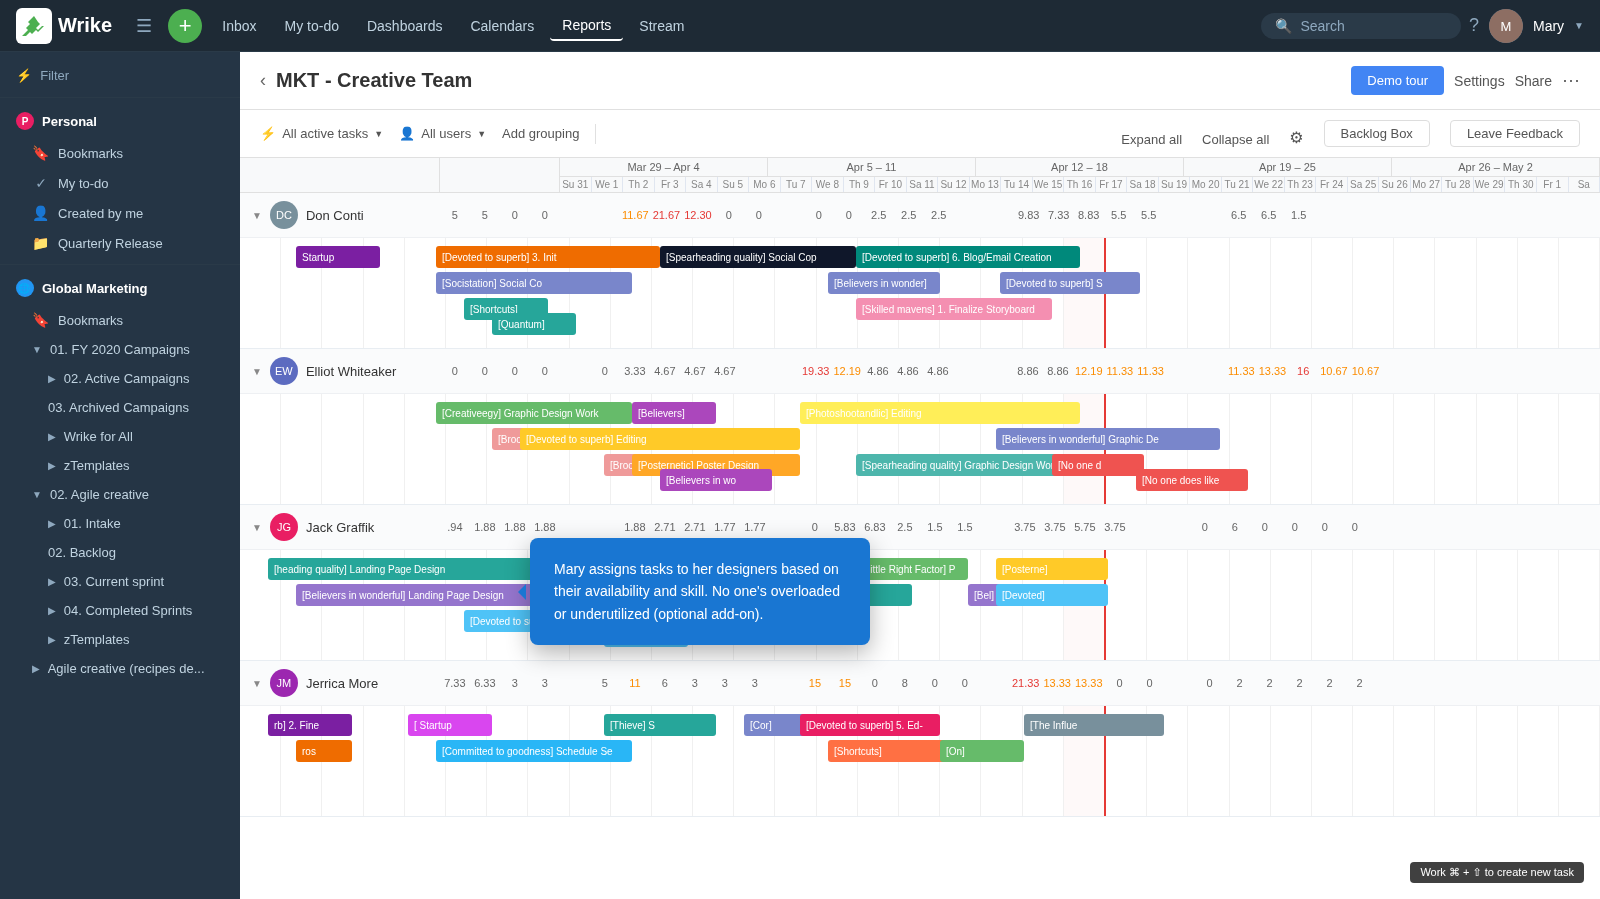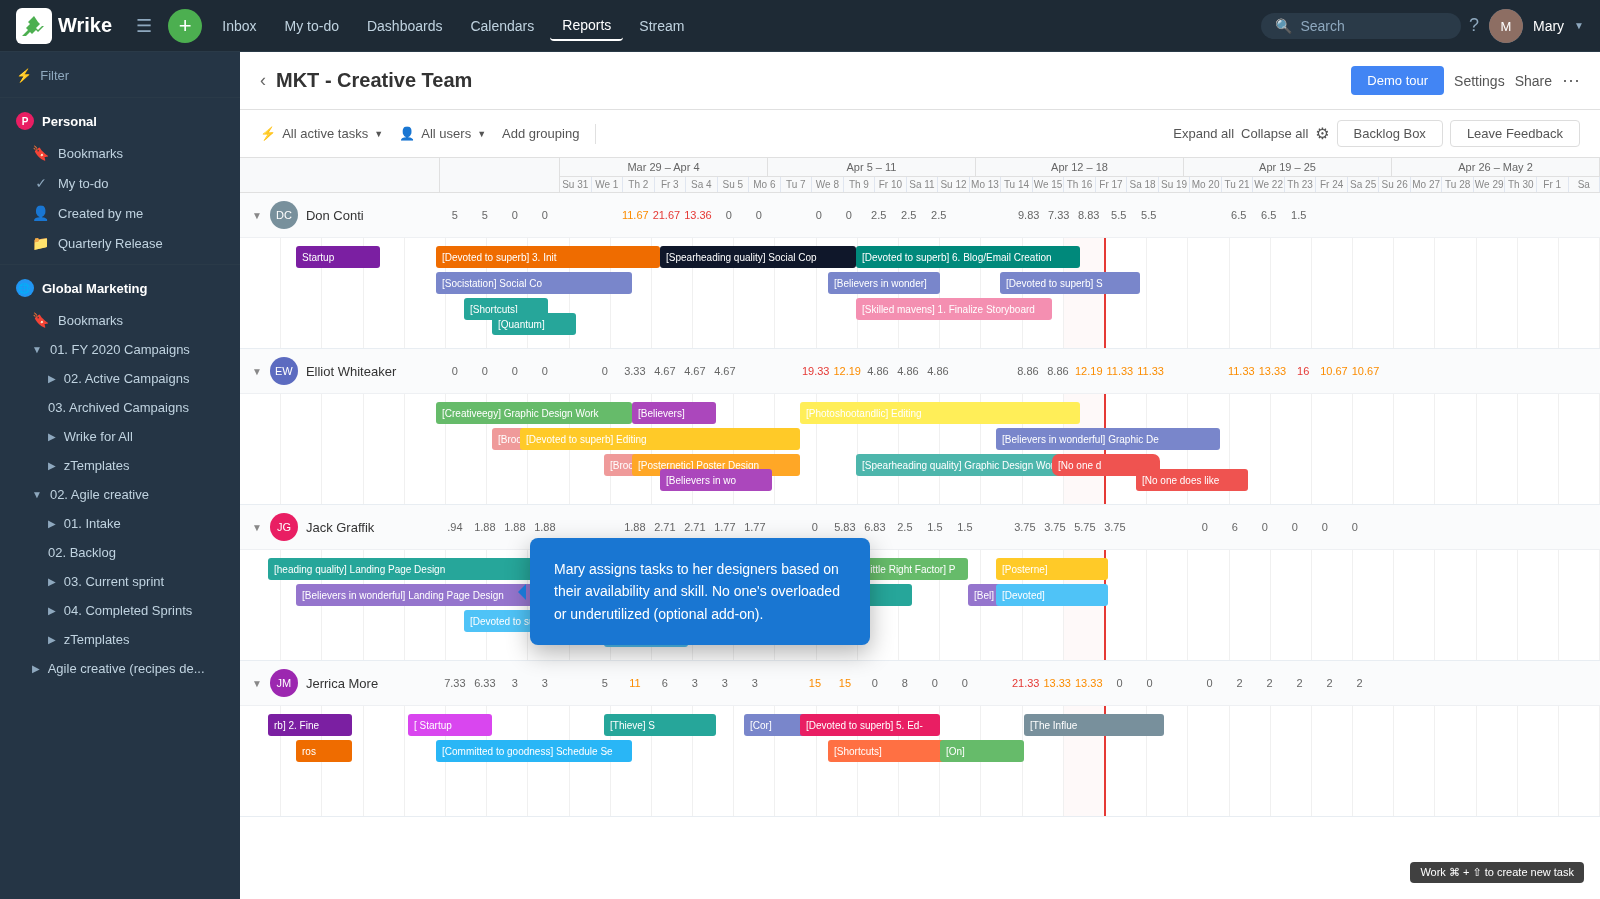--- a/index.html
+++ b/index.html
@@ -96,21 +96,21 @@
     .toolbar {
       background: #fff; padding: 10px 20px;
       display: flex; align-items: center; gap: 16px;
       border-bottom: 1px solid #e0e0e0; flex-shrink: 0;
     }
     .toolbar-btn {
       display: flex; align-items: center; gap: 6px;
       color: #555; font-size: 13px; cursor: pointer; background: none; border: none;
     }
     .toolbar-separator { height: 20px; width: 1px; background: #e0e0e0; }
-    .toolbar-right { margin-left: auto; display: flex; align-items: center; gap: 7px; }
+    .toolbar-right { margin-left: auto; display: flex; align-items: flex-end; gap: 20px; }
     .backlog-box-btn, .leave-feedback-btn {
       color: #555; font-size: 13px; cursor: pointer; background: none; border: none;
       padding: 5px 16px; border: 1px solid #ddd; border-radius: 4px;
     }
 
     
     .gantt-area { flex: 1; overflow: auto; position: relative; }
 
     
     .date-header {
@@ -409,21 +409,21 @@
                 <span class="name">Don Conti</span>
                 <div class="gantt-nums">
                   <div class="gantt-num">5</div>
                   <div class="gantt-num">5</div>
                   <div class="gantt-num">0</div>
                   <div class="gantt-num">0</div>
                   <div class="gantt-num"></div>
                   <div class="gantt-num"></div>
                   <div class="gantt-num orange">11.67</div>
                   <div class="gantt-num red">21.67</div>
-                  <div class="gantt-num red">13.36</div>
+                  <div class="gantt-num red">12.30</div>
                   <div class="gantt-num">0</div>
                   <div class="gantt-num">0</div>
                   <div class="gantt-num"></div>
                   <div class="gantt-num">0</div>
                   <div class="gantt-num">0</div>
                   <div class="gantt-num">2.5</div>
                   <div class="gantt-num">2.5</div>
                   <div class="gantt-num">2.5</div>
                   <div class="gantt-num"></div>
                   <div class="gantt-num"></div>
@@ -567,21 +567,21 @@
                 <div class="gantt-bar" style="left: 196px; width: 196px; top: 8px; background: rgb(102, 187, 106);">[Creativeegy] Graphic Design Work</div>
                 <div class="gantt-bar" style="left: 252px; width: 112px; top: 34px; background: rgb(239, 154, 154);">[Brochurenest] Flyer/</div>
                 <div class="gantt-bar" style="left: 280px; width: 280px; top: 34px; background: rgb(255, 202, 40);">[Devoted to superb] Editing</div>
                 <div class="gantt-bar" style="left: 364px; width: 112px; top: 60px; background: rgb(239, 154, 154);">[Brochurenest]</div>
                 <div class="gantt-bar" style="left: 392px; width: 168px; top: 60px; background: rgb(255, 167, 38);">[Posternetic] Poster Design</div>
                 <div class="gantt-bar" style="left: 392px; width: 84px; top: 8px; background: rgb(171, 71, 188);">[Believers]</div>
                 <div class="gantt-bar" style="left: 420px; width: 112px; top: 75px; background: rgb(171, 71, 188);">[Believers in wo</div>
                 <div class="gantt-bar" style="left: 560px; width: 280px; top: 8px; background: rgb(255, 238, 88);">[Photoshootandlic] Editing</div>
                 <div class="gantt-bar" style="left: 616px; width: 280px; top: 60px; background: rgb(77, 182, 172);">[Spearheading quality] Graphic Design Work</div>
                 <div class="gantt-bar" style="left: 756px; width: 224px; top: 34px; background: rgb(121, 134, 203);">[Believers in wonderful] Graphic De</div>
-                <div class="gantt-bar" style="left: 812px; width: 108px; top: 60px; background: rgb(239, 83, 80); border-radius: 7px;">[No one d</div>
+                <div class="gantt-bar" style="left: 812px; width: 92px; top: 60px; background: rgb(239, 83, 80);">[No one d</div>
                 <div class="gantt-bar" style="left: 896px; width: 112px; top: 75px; background: rgb(239, 83, 80);">[No one does like</div>
               </div>
             </div>
             <div class="gantt-row">
               <div class="gantt-row-header">
                 <span style="font-size: 10px; color: rgb(136, 136, 136);">▼</span>
                 <div class="avatar-sm" style="background: rgb(233, 30, 99);">JG</div>
                 <span class="name">Jack Graffik</span>
                 <div class="gantt-nums">
                   <div class="gantt-num">.94</div>

